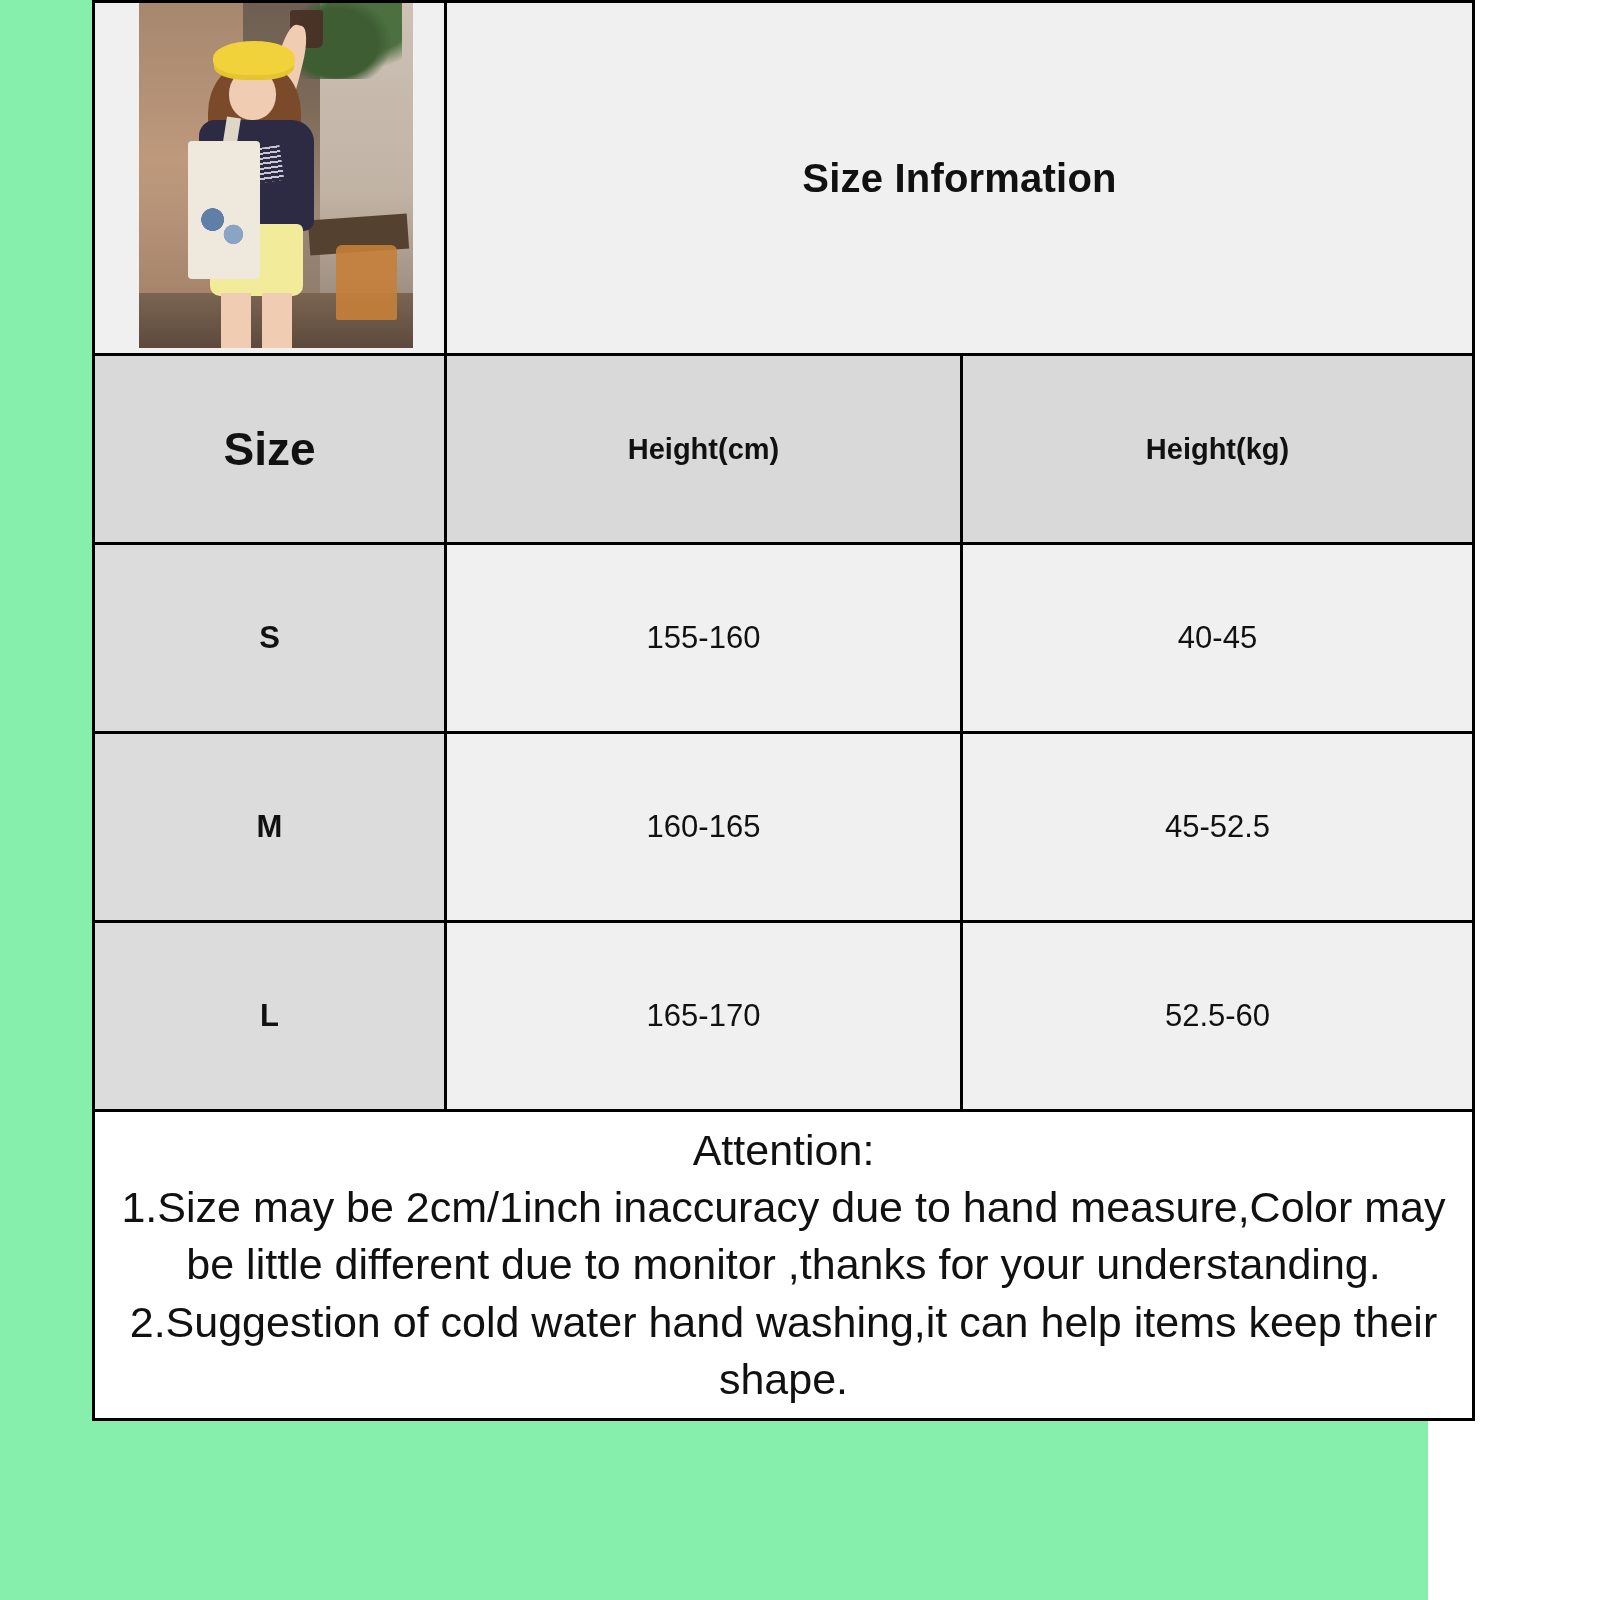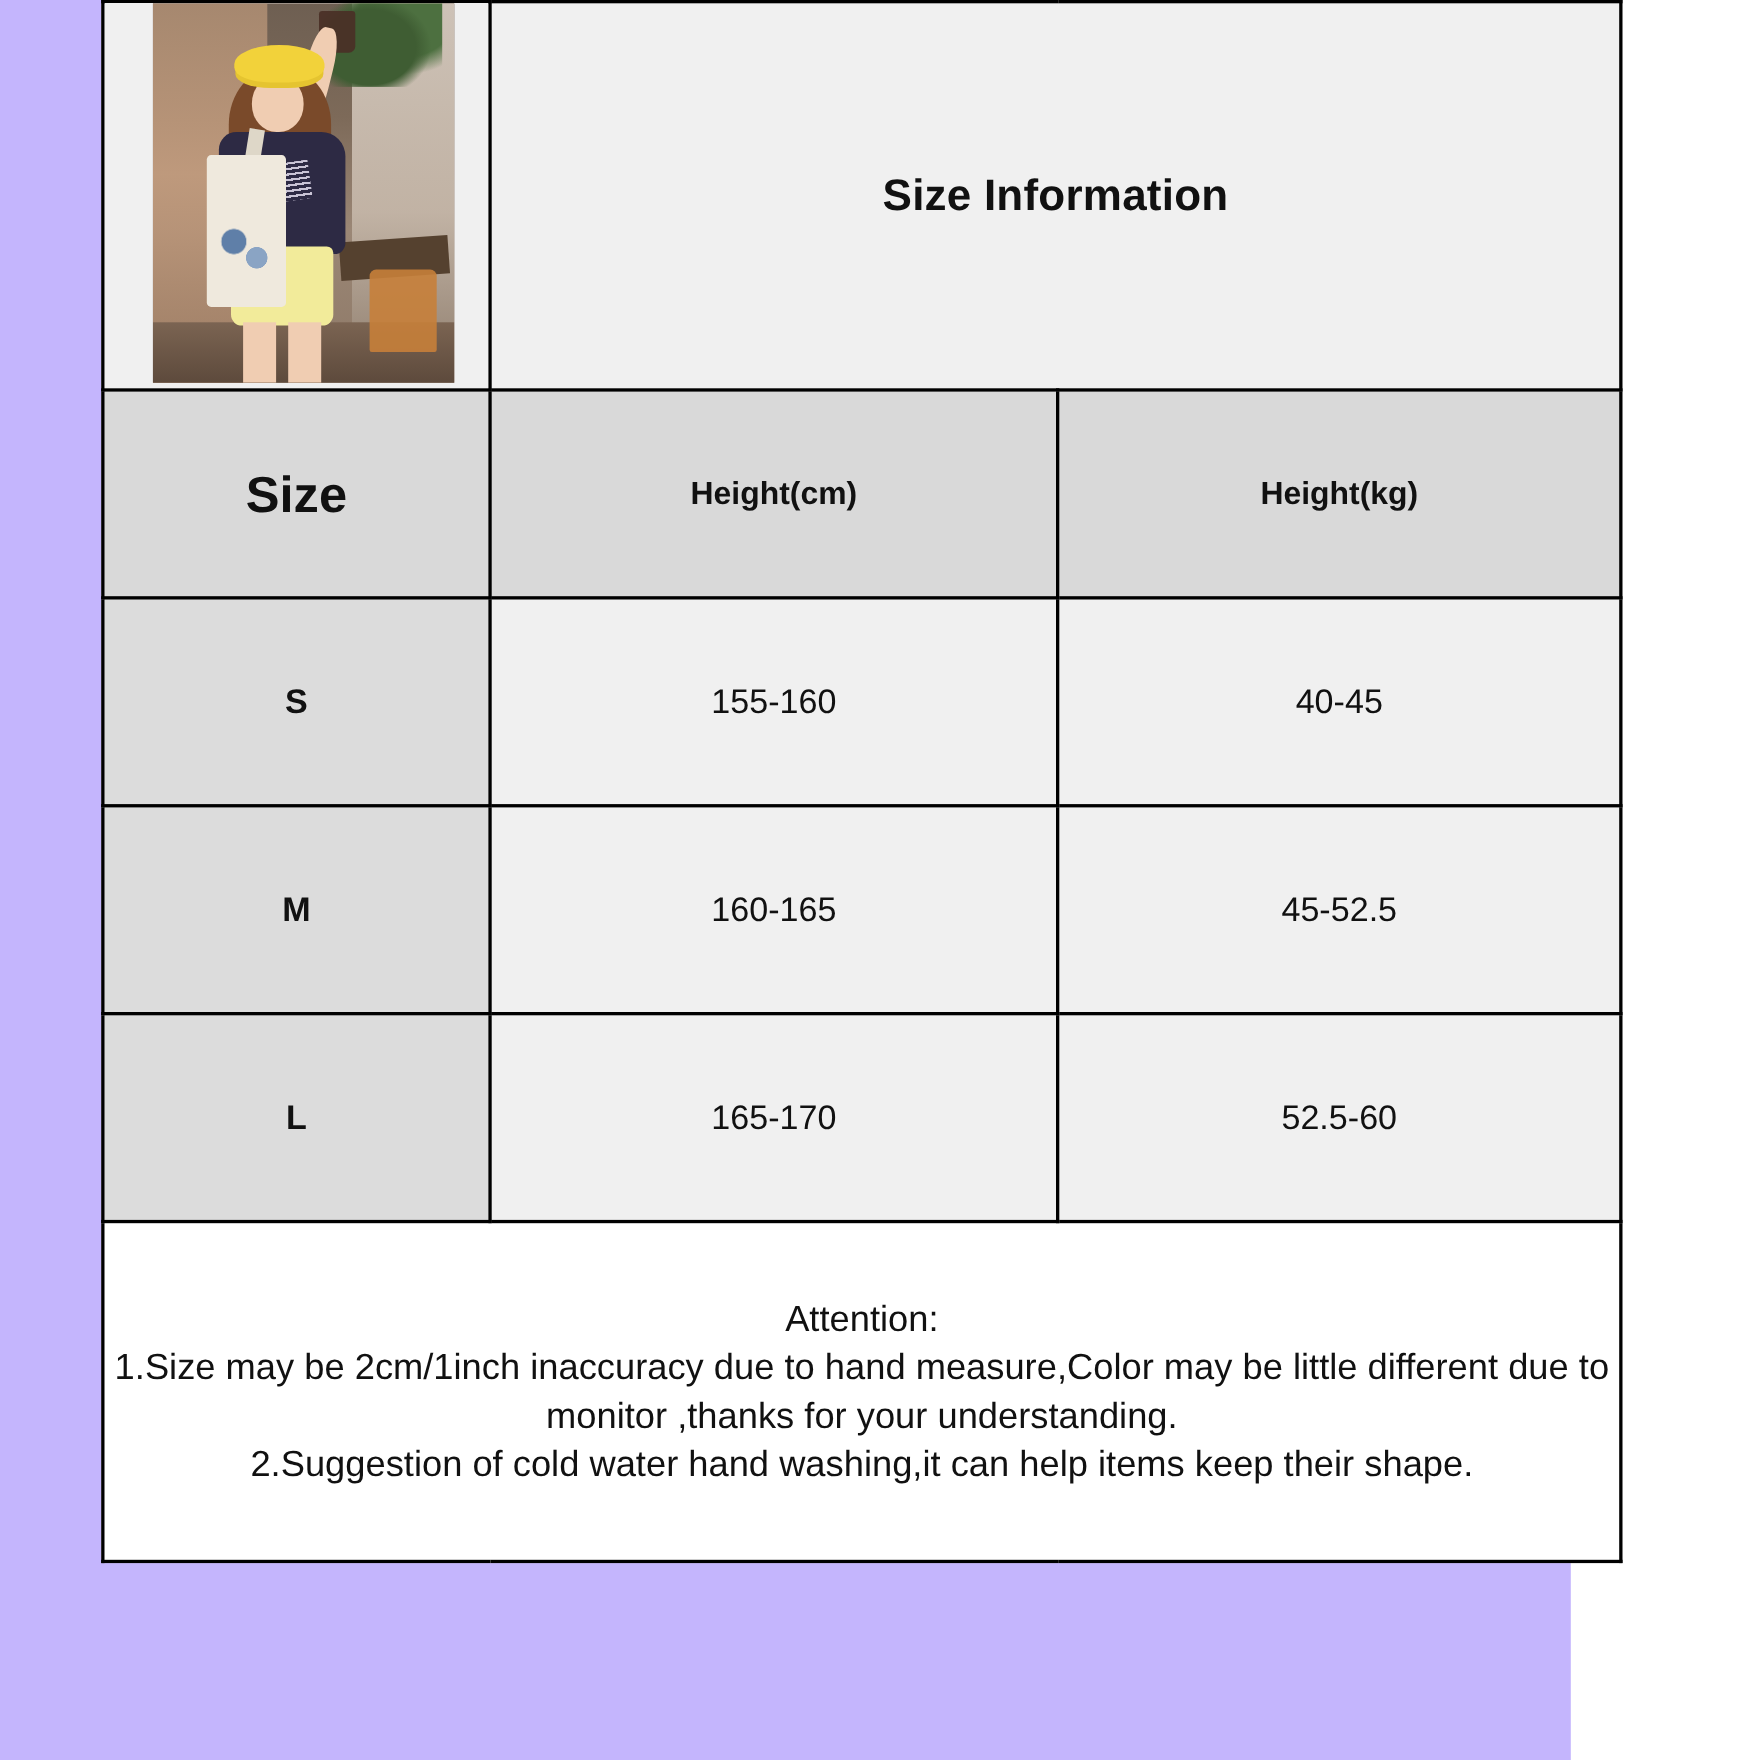--- a/index.html
+++ b/index.html
@@ -11,21 +11,21 @@
     width: 1600px;
     height: 1600px;
     font-family: "Liberation Sans", sans-serif;
     -webkit-font-smoothing: antialiased;
   }
 
   .page {
     position: relative;
     width: 1428px;
     height: 1600px;
-    background: #c4b5fd;
+    background: #86efac;
     box-sizing: border-box;
   }
 
   .size-table {
     position: absolute;
     left: 92px;
     top: 0px;
     width: 1380px;
     border-collapse: collapse;
     table-layout: fixed;
@@ -190,21 +190,21 @@
 
   
   .attention-cell {
     background: #ffffff;
     text-align: left;
     vertical-align: top;
     height: 306px;
     padding: 8px 10px 10px 10px;
   }
   .attention-block {
-    font-size: 33px;
+    font-size: 43px;
     line-height: 1.33;
     color: #111111;
   }
   .attention-block .ln {
     display: block;
     white-space: normal;
   }
 </style>
 </head>
 <body>

